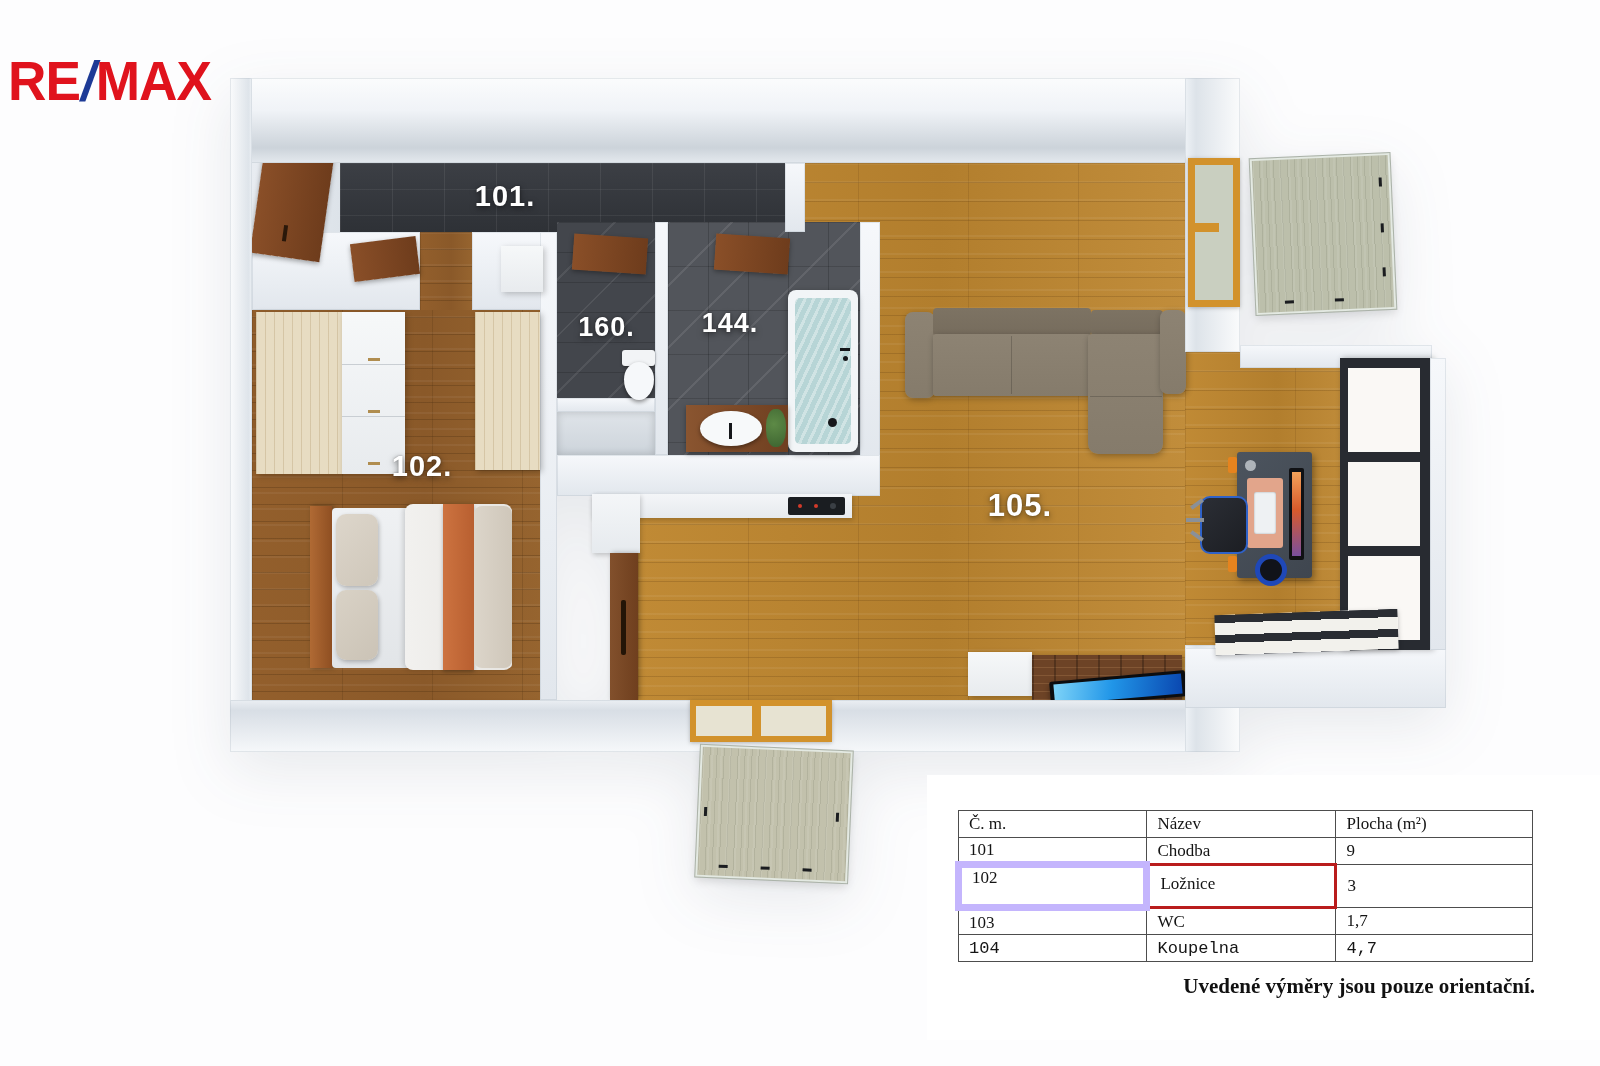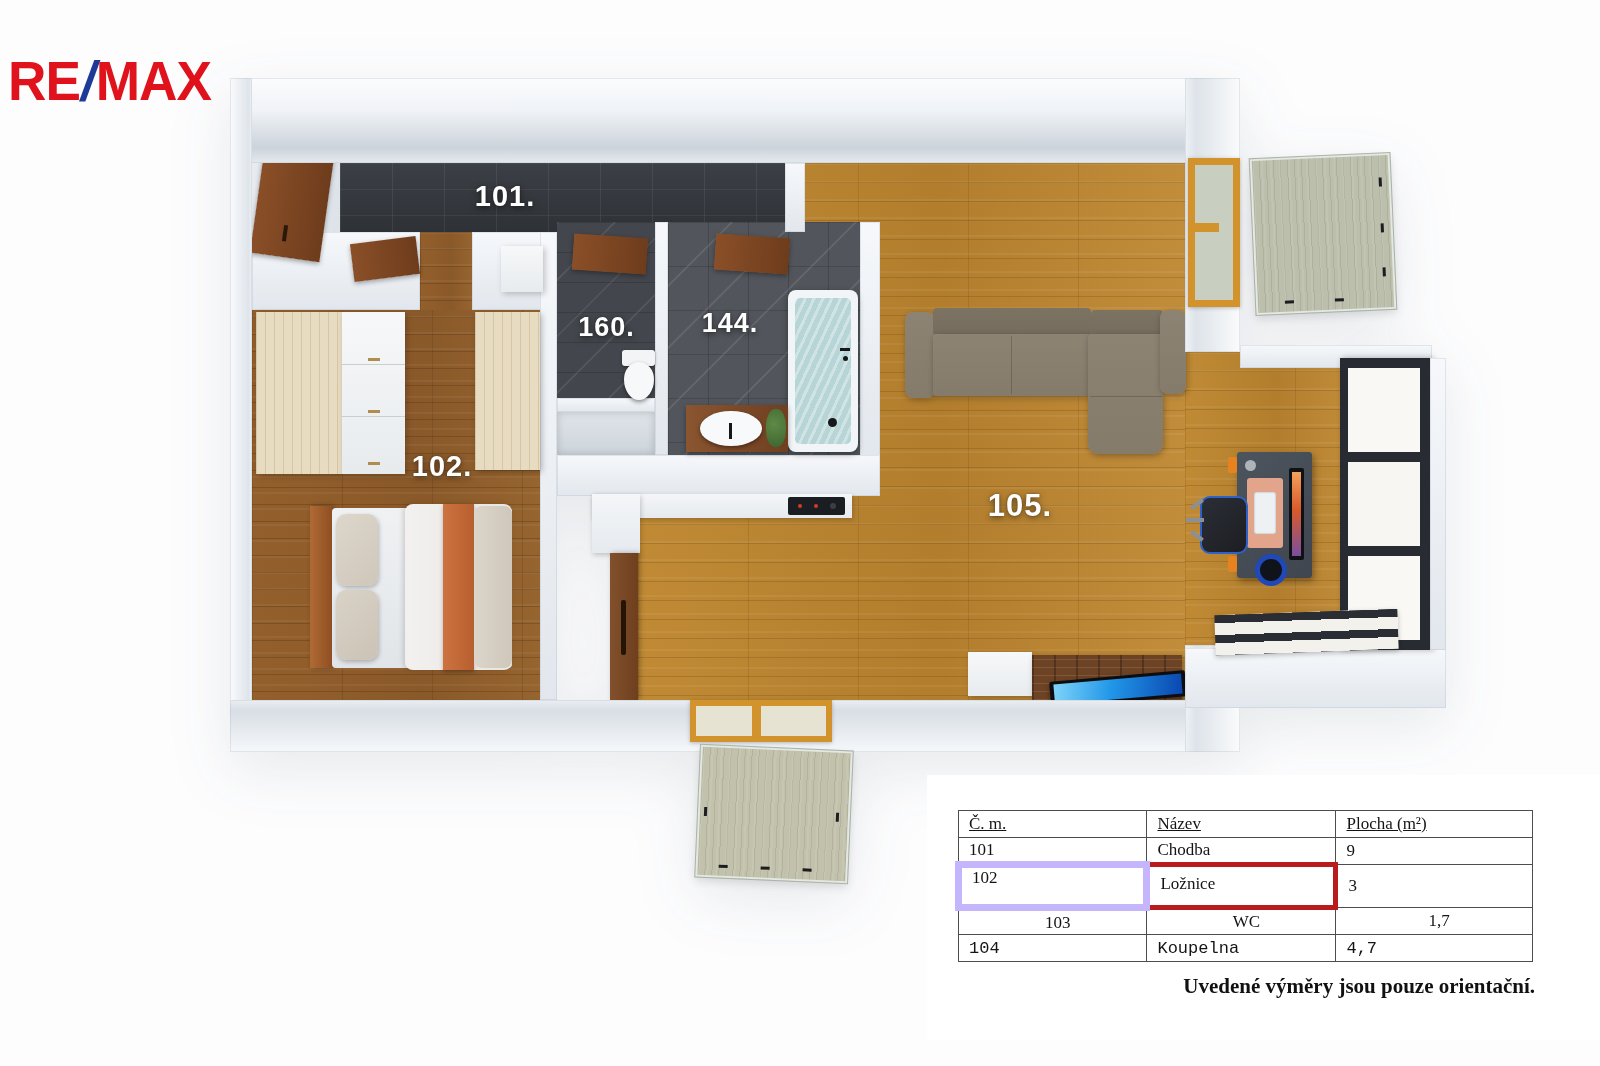--- a/index.html
+++ b/index.html
@@ -228,51 +228,51 @@
     </div>
     <div class="abs glass-rail floor-outdoor" style="left:698px;top:748px;width:148px;height:128px;transform:rotate(2.5deg);background-color:#c2c1ac;">
       <div class="abs clamp" style="left:24px;top:114px;transform:rotate(90deg);"></div>
       <div class="abs clamp" style="left:66px;top:114px;transform:rotate(90deg);"></div>
       <div class="abs clamp" style="left:108px;top:114px;transform:rotate(90deg);"></div>
       <div class="abs clamp" style="left:4px;top:60px;"></div>
       <div class="abs clamp" style="left:136px;top:60px;"></div>
     </div>
 
     <div class="abs room-label" style="left:455px;top:180px;width:100px;">101.</div>
-    <div class="abs room-label" style="left:392px;top:450px;width:100px;">102.</div>
+    <div class="abs room-label" style="left:372px;top:450px;width:100px;">102.</div>
     <div class="abs room-label" style="left:558px;top:312px;width:97px;font-size:27px;">160.</div>
     <div class="abs room-label" style="left:684px;top:308px;width:92px;font-size:27px;">144.</div>
     <div class="abs room-label" style="left:960px;top:488px;width:120px;font-size:31px;">105.</div>
   </div>
 
   <div class="abs" style="left:927px;top:775px;width:673px;height:265px;background:#ffffff;">
     <table style="position:absolute;left:28px;top:35px;width:578px;border-collapse:collapse;
                   font-family:'Liberation Serif',serif;font-size:17px;color:#141414;">
       <colgroup>
           <col style="width:190px">
           <col style="width:190px">
           <col style="width:198px">
         </colgroup>
       <tbody>
-          <tr style="height:27px;text-decoration:underline;">
+          <tr style="height:27px;">
         <td style="border:1px solid #4d4d4d;padding:0 0 0 10px;">Č. m.</td>
         <td style="border:1px solid #4d4d4d;padding:0 0 0 10px;">Název</td>
         <td style="border:1px solid #4d4d4d;padding:0 0 0 10px;">Plocha (m²)</td>
       </tr>
       <tr style="height:27px;">
         <td style="border:1px solid #4d4d4d;padding:0 0 0 10px;">101</td>
         <td style="border:1px solid #4d4d4d;padding:0 0 0 10px;">Chodba</td>
         <td style="border:1px solid #4d4d4d;padding:0 0 0 10px;">9</td>
       </tr>
       <tr style="height:27px;">
         <td style="border:7px solid #c4b5fd;padding:0 0 16px 10px;margin-top:44px;">102</td>
-        <td style="border:5px solid #b91c1c;padding:0 0 4px 10px;">Ložnice</td>
+        <td style="border:3px solid #b91c1c;padding:0 0 4px 10px;">Ložnice</td>
         <td style="border:1px solid #4d4d4d;padding:0 0 0 10px;">3</td>
       </tr>
-      <tr style="height:27px;text-align:center;">
+      <tr style="height:27px;">
         <td style="border:1px solid #4d4d4d;padding:0 0 0 10px;">103</td>
         <td style="border:1px solid #4d4d4d;padding:0 0 0 10px;">WC</td>
         <td style="border:1px solid #4d4d4d;padding:0 0 0 10px;">1,7</td>
       </tr>
       <tr style="height:27px;font-family:Liberation Mono, monospace;">
         <td style="border:1px solid #4d4d4d;padding:0 0 0 10px;">104</td>
         <td style="border:1px solid #4d4d4d;padding:0 0 0 10px;">Koupelna</td>
         <td style="border:1px solid #4d4d4d;padding:0 0 0 10px;">4,7</td>
       </tr>
     </tbody>

